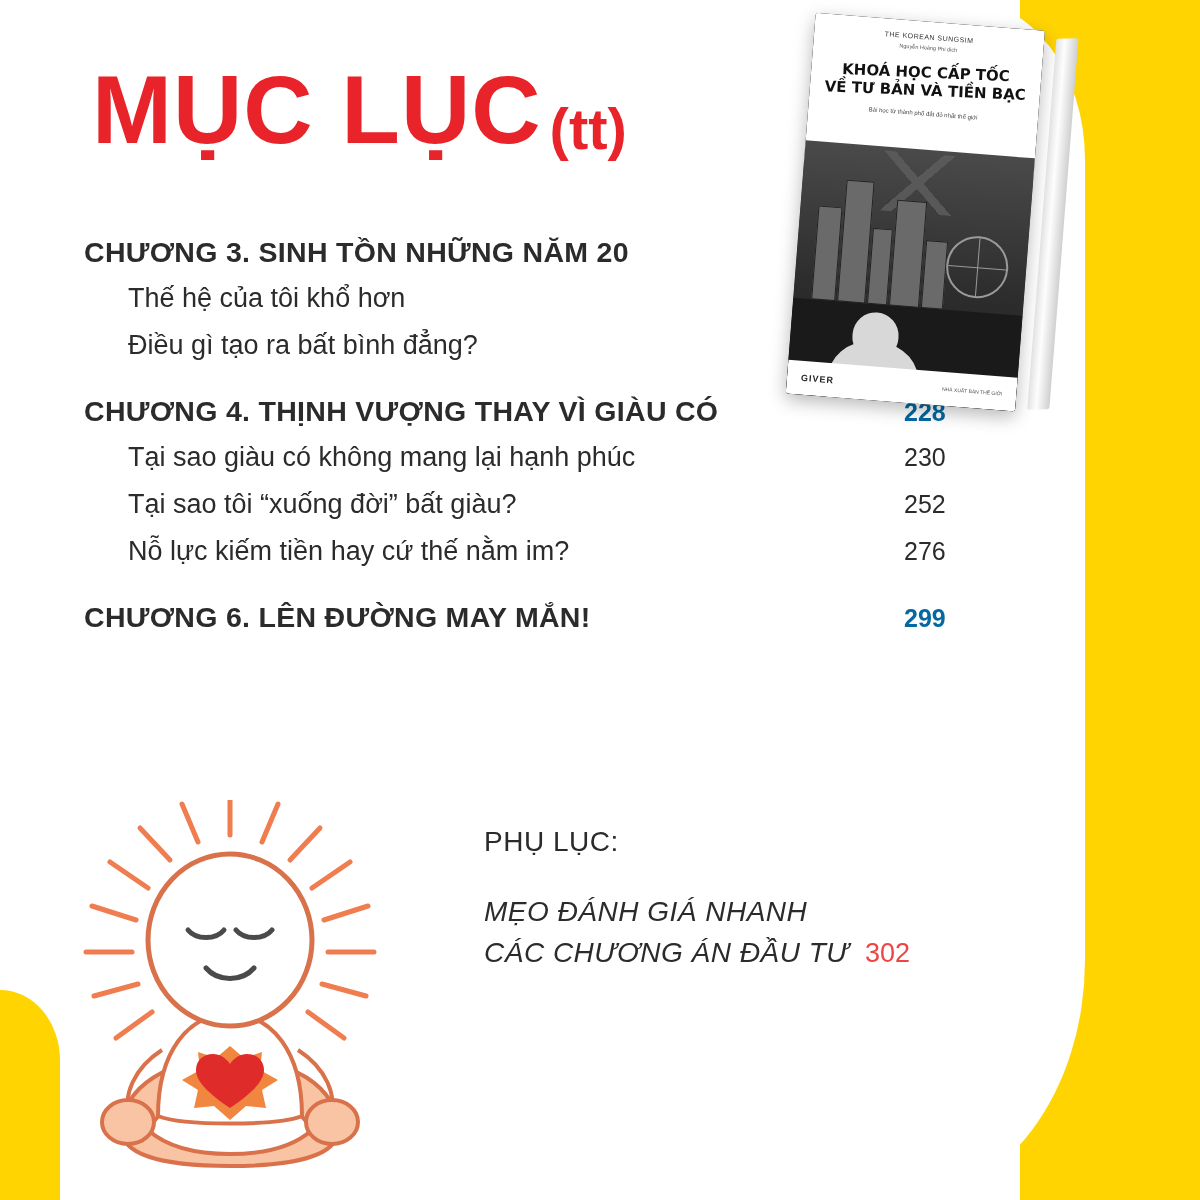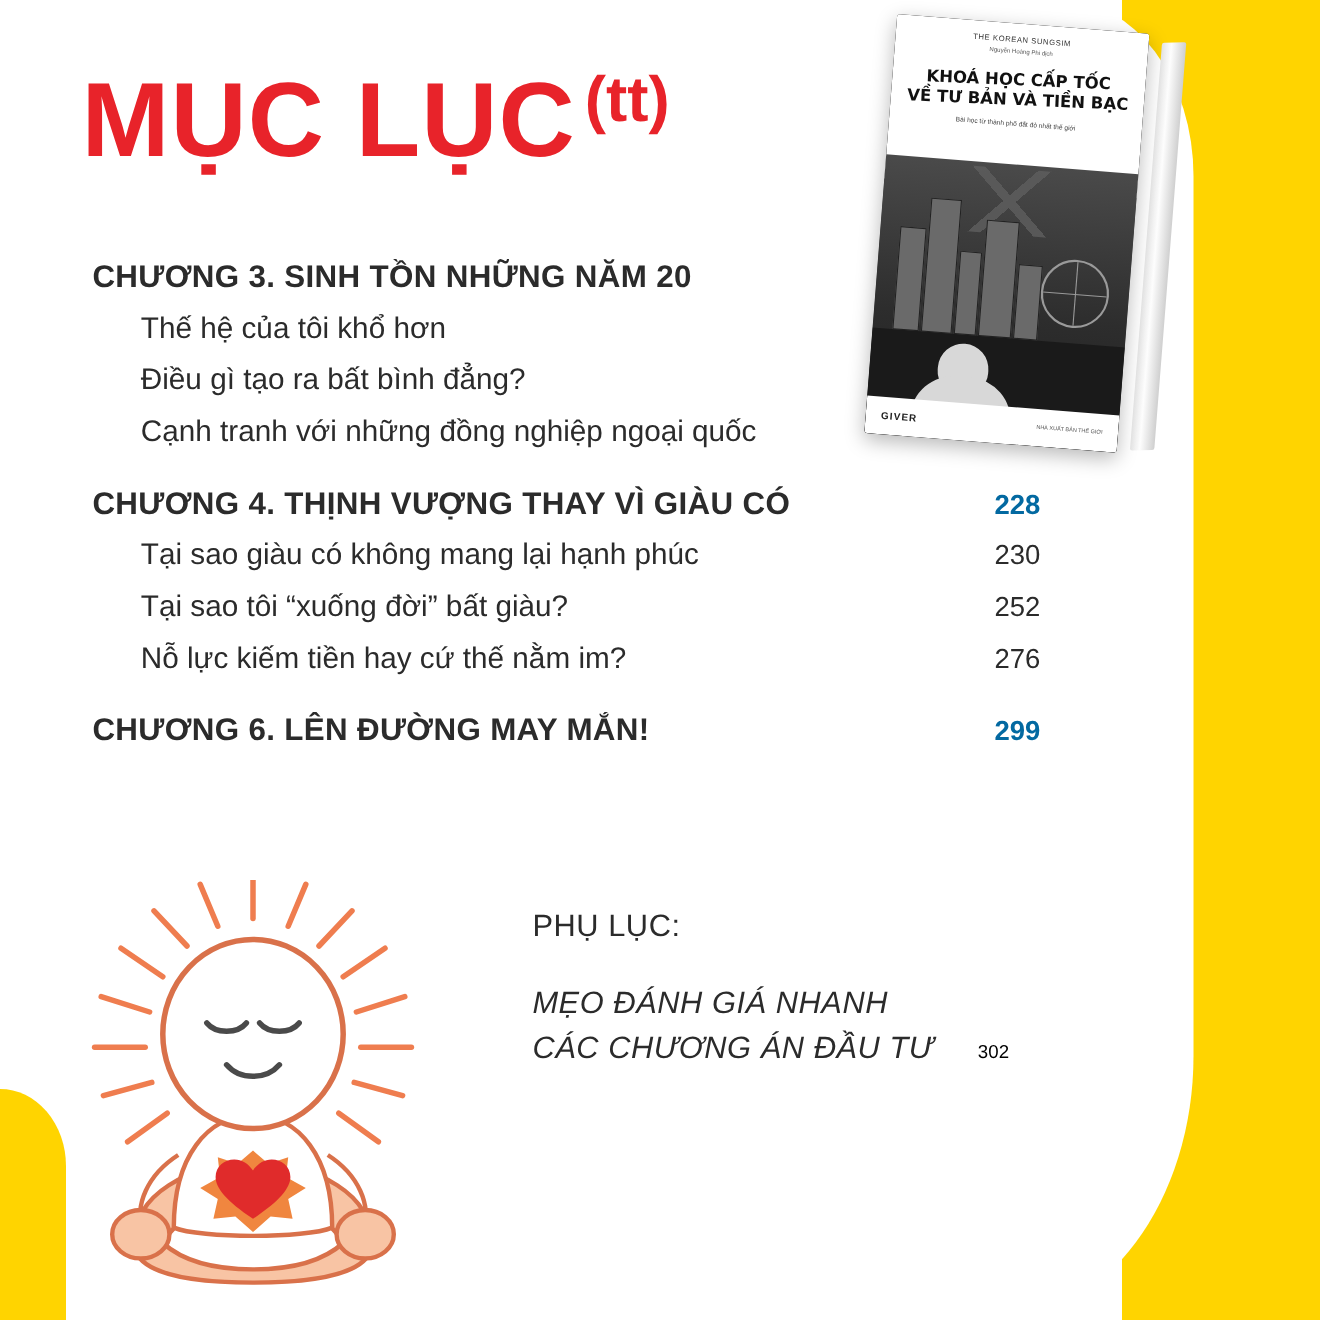--- a/index.html
+++ b/index.html
@@ -55,24 +55,24 @@
 
   .page {
     position: absolute;
     inset: 0;
     z-index: 5;
   }
 
   
   .title-row {
     position: absolute;
-    left: 74px;
+    left: 92px;
     top: 62px;
     display: flex;
-    align-items: flex-start;
+    align-items: flex-end;
   }
   .title-main {
     font-size: 96px;
     font-weight: 700;
     color: #e8232a;
     letter-spacing: 1px;
     line-height: 1;
   }
   .title-sub {
     font-size: 58px;
@@ -147,23 +147,23 @@
     color: #2b2b2b;
     letter-spacing: 0.5px;
     line-height: 1.45;
     font-style: italic;
   }
   .appendix-last {
     display: flex;
     align-items: baseline;
   }
   .appendix-last .page-no {
-    font-size: 17px;
-    margin-left: 40px;
-    color: #000000;
+    font-size: 27px;
+    margin-left: 16px;
+    color: #ef4444;
   }
 
   
   .book {
     position: absolute;
     left: 800px;
     top: 22px;
     width: 252px;
     height: 390px;
     z-index: 6;
@@ -330,25 +330,20 @@
       </div>
       <div class="row sub">
         <span class="label">Thế hệ của tôi khổ hơn</span>
         <span class="spacer"></span>
         <span class="page-no num-col-a">158</span>
       </div>
       <div class="row sub">
         <span class="label">Điều gì tạo ra bất bình đẳng?</span>
         <span class="spacer"></span>
         <span class="page-no num-col-a">188</span>
-      </div>
-      <div class="row sub">
-        <span class="label">Cạnh tranh với những đồng nghiệp ngoại quốc</span>
-        <span class="spacer"></span>
-        <span class="page-no num-col-b">203</span>
       </div>
     </div>
 
     <div class="toc-group">
       <div class="row chapter">
         <span class="label">CHƯƠNG 4. THỊNH VƯỢNG THAY VÌ GIÀU CÓ</span>
         <span class="spacer"></span>
         <span class="page-no num-col-b">228</span>
       </div>
       <div class="row sub">

